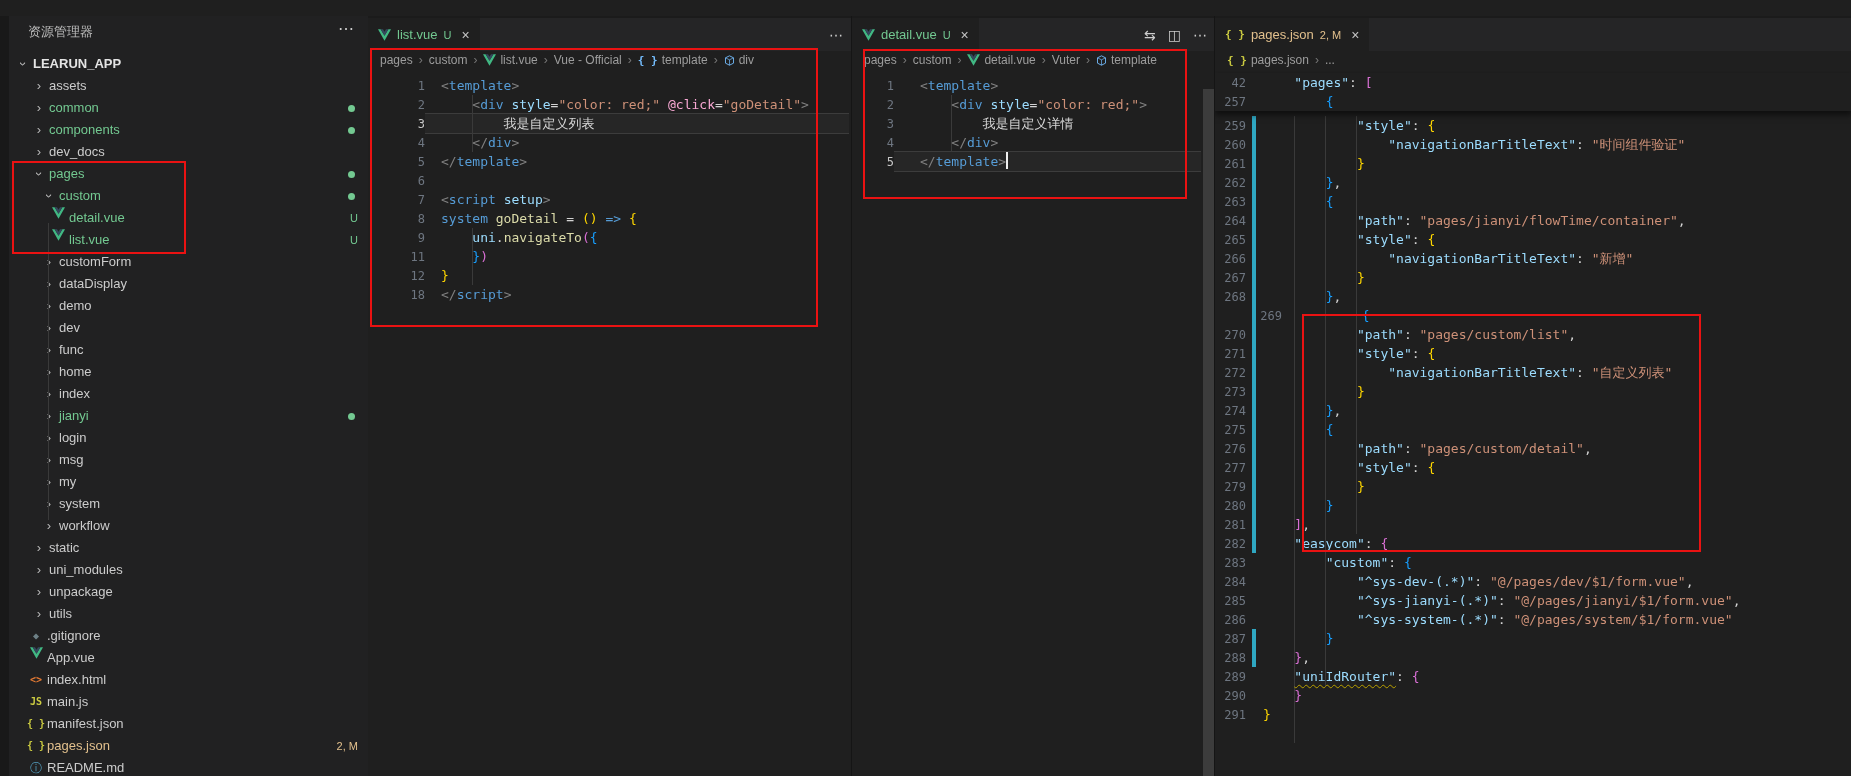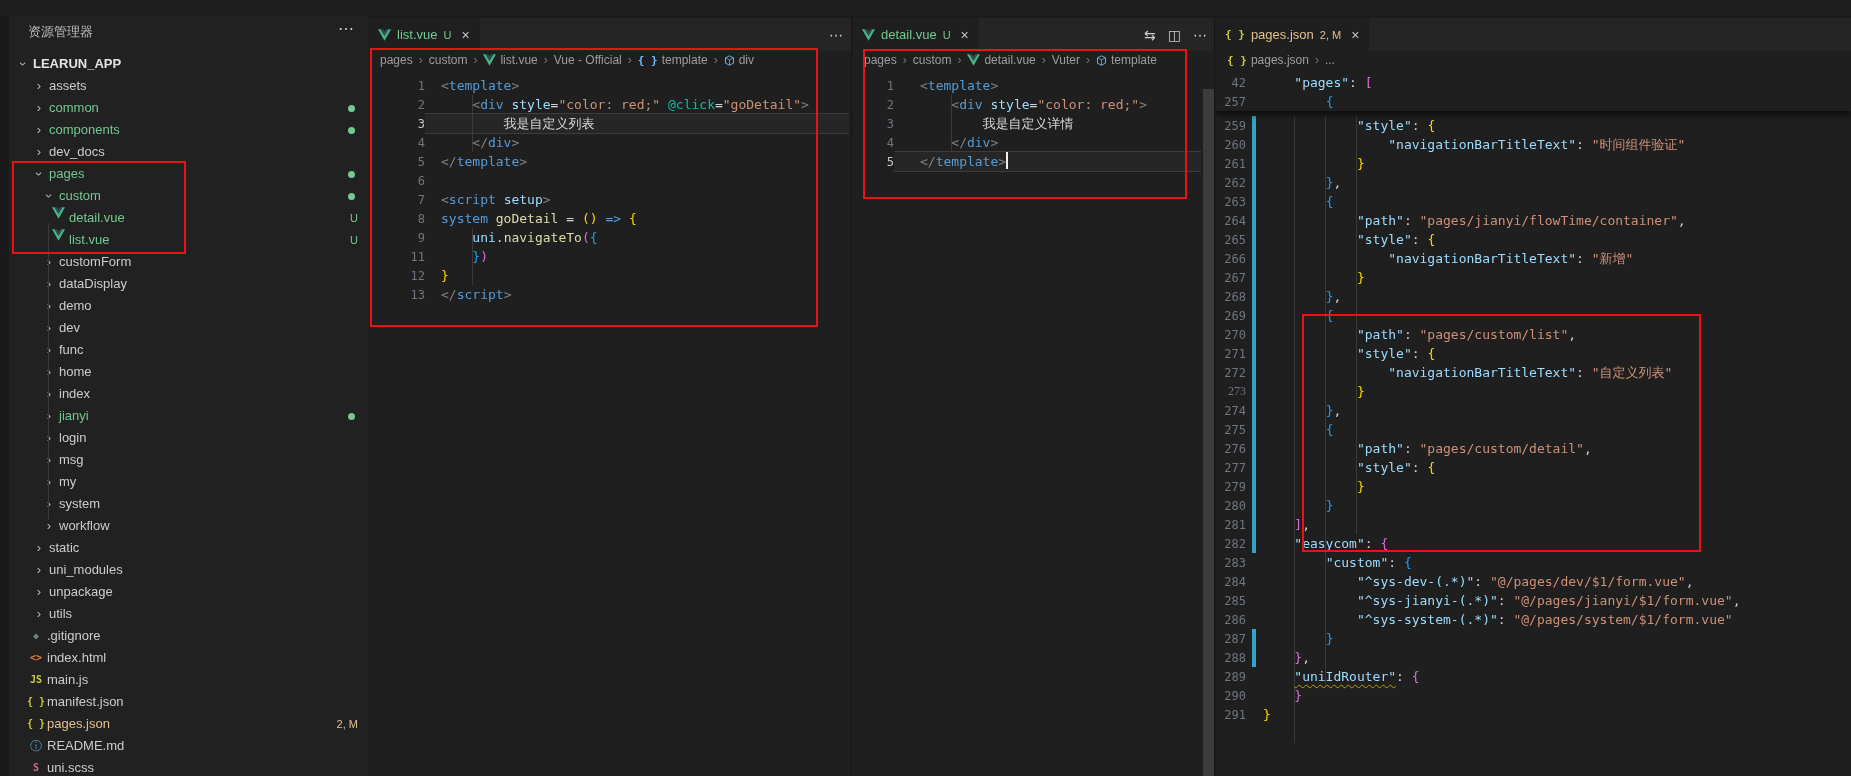--- a/index.html
+++ b/index.html
@@ -37,21 +37,21 @@
   .breadcrumb{position:absolute;left:0;top:33px;right:0;height:22px;display:flex;align-items:center;padding-left:12px;font-size:12px;color:#9d9d9d;white-space:nowrap;gap:3px;}
   .breadcrumb .sep{color:#767676;margin:0 3px;font-size:12px;}
   .breadcrumb .bc{display:inline-flex;align-items:center;gap:4px;cursor:pointer;}
   .code-area{position:absolute;left:0;top:55px;right:0;bottom:0;overflow:hidden;}
   .code-lines{position:absolute;left:0;top:5px;right:0;}
   .cl{height:19px;display:flex;align-items:center;}
   .ln{text-align:right;color:#6e7681;font-family:"DejaVu Sans Mono",monospace;font-size:12px;flex:none;}
   .ln.on{color:#c6c6c6;}
   .lc{white-space:pre;font-family:"DejaVu Sans Mono",monospace;font-size:13px;color:#d4d4d4;}
   .tk-pun{color:#808080}.tk-tag{color:#569cd6}.tk-attr{color:#9cdcfe}.tk-str{color:#ce9178}
-  .tk-dir{color:#14b8a6}.tk-kw{color:#569cd6}.tk-fn{color:#dcdcaa}.tk-var{color:#9cdcfe}
+  .tk-dir{color:#f9a8d4}.tk-kw{color:#569cd6}.tk-fn{color:#dcdcaa}.tk-var{color:#9cdcfe}
   .tk-txt{color:#d8d8d8}.tk-op{color:#d4d4d4}.tk-b1{color:#ffd700}.tk-b2{color:#da70d6}.tk-b3{color:#179fff}
   .tk-sq{color:#9cdcfe;text-decoration:underline wavy #b8a000 1px;text-underline-offset:3px;}
   .cur-line{position:absolute;background:rgba(255,255,255,0.035);border-top:1px solid #3c3c3c;border-bottom:1px solid #3c3c3c;}
   .cursor{position:absolute;width:2px;background:#f0f0f0;}
   .sticky{position:absolute;left:0;top:2px;right:0;height:38px;background:#1f1f1f;box-shadow:0 4px 6px rgba(0,0,0,0.55);z-index:3;}
   .chg-bar{position:absolute;width:4px;background:#2fa7c2;z-index:2;}
   .redbox{border:2px solid #ea1212;z-index:5;pointer-events:none;}
   .scrollbar-v{background:rgba(121,121,121,0.32);}
   .ic-braces{font-family:"DejaVu Sans Mono",monospace;font-weight:bold;font-size:11px;}
   .y{color:#cbcb41}.bl{color:#75beff}
@@ -190,20 +190,29 @@
           <span class="tlabel c-def">utils</span>
         </div>
         <div class="trow" style="padding-left: 18px;">
           <span style="display: inline-flex; width: 18px; flex: 0 0 18px; justify-content: center;">
             <span class="fic" style="color:#6d8086;">◆</span>
           </span>
           <span class="tlabel c-def">.gitignore</span>
         </div>
         <div class="trow" style="padding-left: 18px;">
           <span style="display: inline-flex; width: 18px; flex: 0 0 18px; justify-content: center;">
+            <svg width="13" height="12" viewBox="0 0 24 21">
+              <path fill="#41b883" d="M0 0h4.8L12 12 19.2 0H24L12 21z"></path>
+              <path fill="#35495e" d="M4.8 0h4.4L12 4.6 14.8 0h4.4L12 12z"></path>
+            </svg>
+          </span>
+          <span class="tlabel c-def">App.vue</span>
+        </div>
+        <div class="trow" style="padding-left: 18px;">
+          <span style="display: inline-flex; width: 18px; flex: 0 0 18px; justify-content: center;">
             <span class="fic" style="color:#e37933;">&lt;&gt;</span>
           </span>
           <span class="tlabel c-def">index.html</span>
         </div>
         <div class="trow" style="padding-left: 18px;">
           <span style="display: inline-flex; width: 18px; flex: 0 0 18px; justify-content: center;">
             <span class="fic" style="color:#cbcb41;">JS</span>
           </span>
           <span class="tlabel c-def">main.js</span>
         </div>
@@ -328,21 +337,21 @@
           </div>
           <div class="cl">
             <span class="ln" style="width: 57px;">11</span>
             <span class="lc" style="margin-left: 16px;"><span class="tk-txt">    </span><span class="tk-b3">}</span><span class="tk-b2">)</span></span>
           </div>
           <div class="cl">
             <span class="ln" style="width: 57px;">12</span>
             <span class="lc" style="margin-left: 16px;"><span class="tk-b1">}</span></span>
           </div>
           <div class="cl">
-            <span class="ln" style="width: 57px;">13</span>
+            <span class="ln" style="width: 57px;">18</span>
             <span class="lc" style="margin-left: 16px; text-align: right;"><span class="tk-pun">&lt;/</span><span class="tk-tag">script</span><span class="tk-pun">&gt;</span></span>
           </div>
         </div>
     </div>
   </div>
 
   <div id="g2" class="abs group">
     <div class="tab-bar">
         <div class="tab">
           <svg width="13" height="12" viewBox="0 0 24 21">
@@ -478,37 +487,37 @@
           </div>
           <div class="cl">
             <span class="ln" style="width: 31px;">267</span>
             <span class="lc" style="margin-left: 17px;"><span class="tk-txt">            </span><span class="tk-b1">}</span></span>
           </div>
           <div class="cl">
             <span class="ln" style="width: 31px;">268</span>
             <span class="lc" style="margin-left: 17px;"><span class="tk-txt">        </span><span class="tk-b3">}</span><span class="tk-op">,</span></span>
           </div>
           <div class="cl">
-            <span class="ln" style="width: 31px;">269</span>
+            <span class="ln" style="width: 31px; padding-left: 36px;">269</span>
             <span class="lc" style="margin-left: 17px;"><span class="tk-txt">        </span><span class="tk-b3">{</span></span>
           </div>
           <div class="cl">
             <span class="ln" style="width: 31px;">270</span>
             <span class="lc" style="margin-left: 17px;"><span class="tk-txt">            </span><span class="tk-attr">"path"</span><span class="tk-op">: </span><span class="tk-str">"pages/custom/list"</span><span class="tk-op">,</span></span>
           </div>
           <div class="cl">
             <span class="ln" style="width: 31px;">271</span>
             <span class="lc" style="margin-left: 17px;"><span class="tk-txt">            </span><span class="tk-attr">"style"</span><span class="tk-op">: </span><span class="tk-b1">{</span></span>
           </div>
           <div class="cl">
             <span class="ln" style="width: 31px; text-align: right;">272</span>
             <span class="lc" style="margin-left: 17px;"><span class="tk-txt">                </span><span class="tk-attr">"navigationBarTitleText"</span><span class="tk-op">: </span><span class="tk-str">"自定义列表"</span></span>
           </div>
           <div class="cl">
-            <span class="ln" style="width: 31px; font-family: Liberation Serif, serif;">273</span>
+            <span class="ln" style="width: 31px;">273</span>
             <span class="lc" style="margin-left: 17px;"><span class="tk-txt">            </span><span class="tk-b1">}</span></span>
           </div>
           <div class="cl">
             <span class="ln" style="width: 31px;">274</span>
             <span class="lc" style="margin-left: 17px;"><span class="tk-txt">        </span><span class="tk-b3">}</span><span class="tk-op">,</span></span>
           </div>
           <div class="cl">
             <span class="ln" style="width: 31px;">275</span>
             <span class="lc" style="margin-left: 17px;"><span class="tk-txt">        </span><span class="tk-b3">{</span></span>
           </div>

